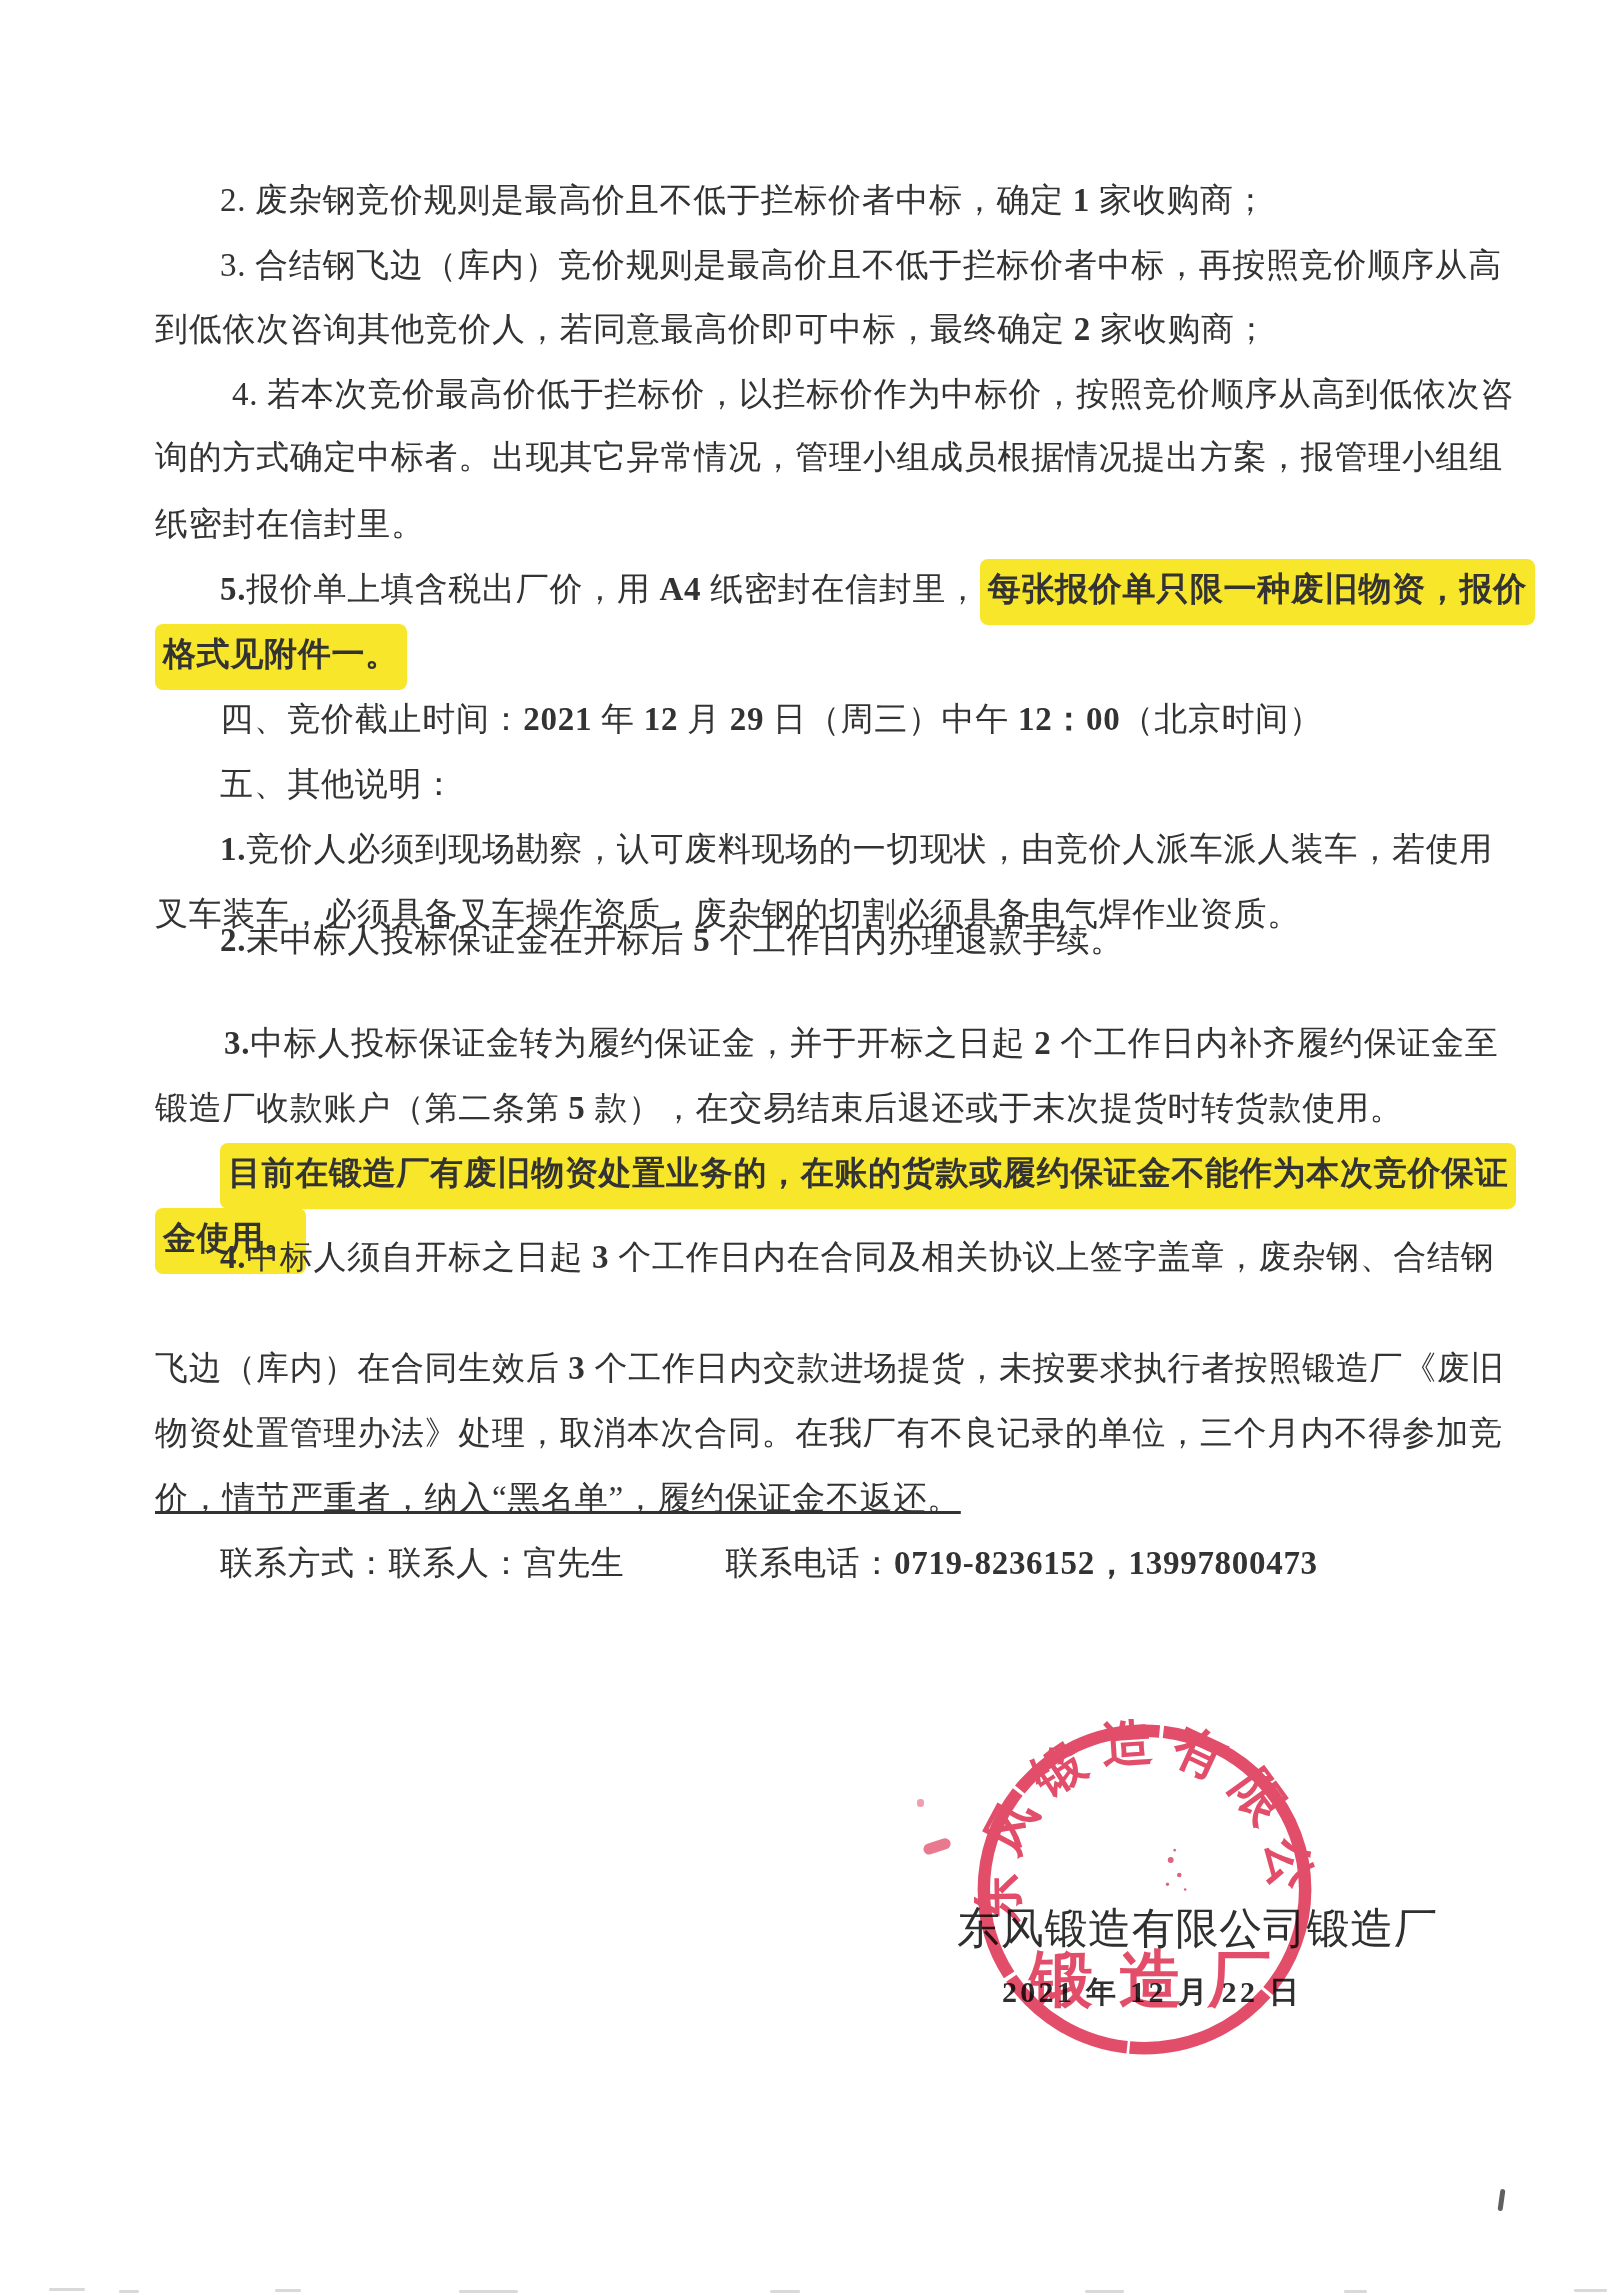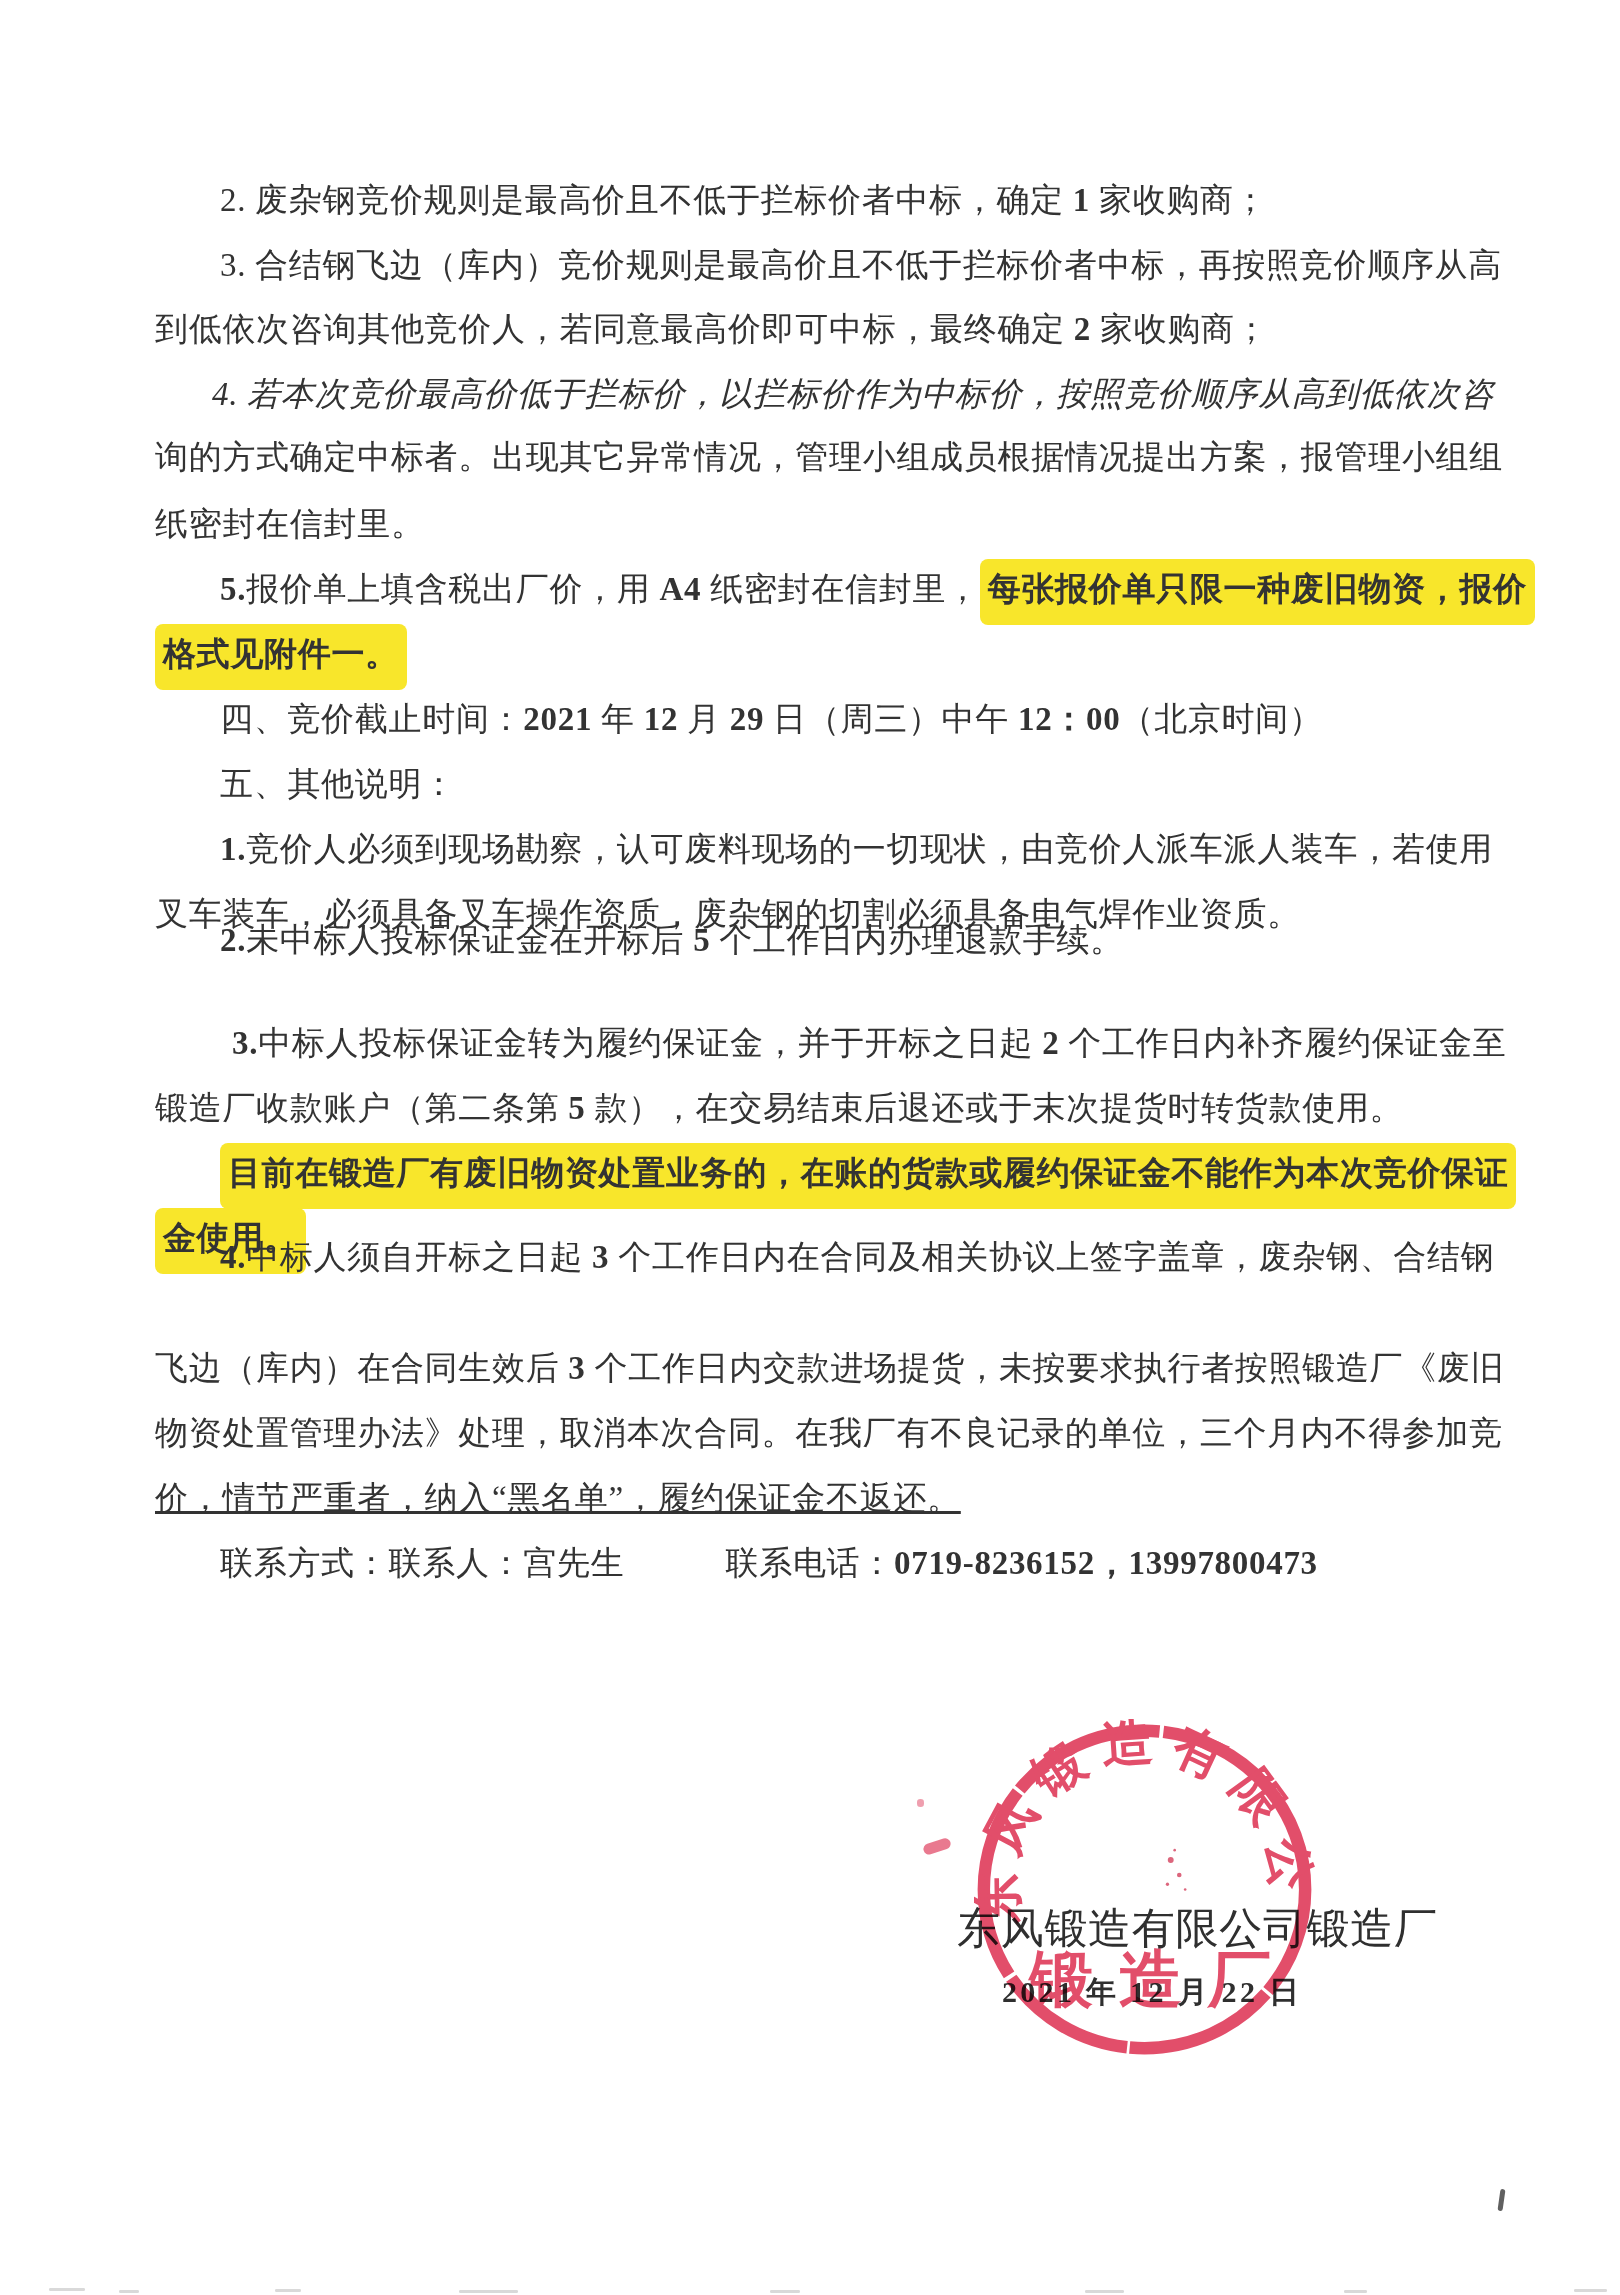--- a/index.html
+++ b/index.html
@@ -82,31 +82,31 @@
 </style>
 </head>
 <body>
 
 <div class="page">
 
   <div id="doc-body">
       <div class="line" style="top: 180px; left: 220px;"><span class="">2. 废杂钢竞价规则是最高价且不低于拦标价者中标，确定 </span><span class="b">1</span><span class=""> 家收购商；</span></div>
       <div class="line" style="top: 245px; left: 220px;"><span class="">3. 合结钢飞边（库内）竞价规则是最高价且不低于拦标价者中标，再按照竞价顺序从高</span></div>
       <div class="line" style="top: 309px; left: 155px;"><span class="">到低依次咨询其他竞价人，若同意最高价即可中标，最终确定 </span><span class="b">2</span><span class=""> 家收购商；</span></div>
-      <div class="line" style="top: 374px; left: 212px; font-style: italic;"><span class="">4. 若本次竞价最高价低于拦标价，以拦标价作为中标价，按照竞价顺序从高到低依次咨</span></div>
+      <div class="line" style="top: 374px; left: 232px;"><span class="">4. 若本次竞价最高价低于拦标价，以拦标价作为中标价，按照竞价顺序从高到低依次咨</span></div>
       <div class="line" style="top: 439px; left: 155px; font-family: Liberation Mono, monospace;"><span class="">询的方式确定中标者。出现其它异常情况，管理小组成员根据情况提出方案，报管理小组组</span></div>
       <div class="line" style="top: 504px; left: 155px;"><span class="">纸密封在信封里。</span></div>
       <div class="line" style="top: 569px; left: 220px;"><span class="b">5.</span><span class="">报价单上填含税出厂价，用 </span><span class="b">A4</span><span class=""> 纸密封在信封里，</span><span class="hl b">每张报价单只限一种废旧物资，报价</span></div>
       <div class="line" style="top: 634px; left: 155px;"><span class="hl b">格式见附件一。</span></div>
       <div class="line" style="top: 699px; left: 220px;"><span class="">四、竞价截止时间：</span><span class="b">2021</span><span class=""> 年 </span><span class="b">12</span><span class=""> 月 </span><span class="b">29</span><span class=""> 日（周三）中午 </span><span class="b">12：00</span><span class="">（北京时间）</span></div>
       <div class="line" style="top: 764px; left: 220px;"><span class="">五、其他说明：</span></div>
       <div class="line" style="top: 829px; left: 220px;"><span class="b">1.</span><span class="">竞价人必须到现场勘察，认可废料现场的一切现状，由竞价人派车派人装车，若使用</span></div>
       <div class="line" style="top: 894px; left: 155px;"><span class="">叉车装车，必须具备叉车操作资质，废杂钢的切割必须具备电气焊作业资质。</span></div>
       <div class="line" style="top: 920px; left: 220px;"><span class="b">2.</span><span class="">未中标人投标保证金在开标后 </span><span class="b">5</span><span class=""> 个工作日内办理退款手续。</span></div>
-      <div class="line" style="top: 1023px; left: 232px; text-align: center;"><span class="b">3.</span><span class="">中标人投标保证金转为履约保证金，并于开标之日起 </span><span class="b">2</span><span class=""> 个工作日内补齐履约保证金至</span></div>
+      <div class="line" style="top: 1023px; left: 224px; text-align: center;"><span class="b">3.</span><span class="">中标人投标保证金转为履约保证金，并于开标之日起 </span><span class="b">2</span><span class=""> 个工作日内补齐履约保证金至</span></div>
       <div class="line" style="top: 1088px; left: 155px;"><span class="">锻造厂收款账户（第二条第 </span><span class="b">5</span><span class=""> 款），在交易结束后退还或于末次提货时转货款使用。</span></div>
       <div class="line" style="top: 1153px; left: 220px;"><span class="hl b">目前在锻造厂有废旧物资处置业务的，在账的货款或履约保证金不能作为本次竞价保证</span></div>
       <div class="line" style="top: 1218px; left: 155px;"><span class="hl b">金使用。</span></div>
       <div class="line" style="top: 1237px; left: 220px;"><span class="b">4.</span><span class="">中标人须自开标之日起 </span><span class="b">3</span><span class=""> 个工作日内在合同及相关协议上签字盖章，废杂钢、合结钢</span></div>
       <div class="line" style="top: 1348px; left: 155px;"><span class="">飞边（库内）在合同生效后 </span><span class="b">3</span><span class=""> 个工作日内交款进场提货，未按要求执行者按照锻造厂《废旧</span></div>
       <div class="line" style="top: 1413px; left: 155px;"><span class="">物资处置管理办法》处理，取消本次合同。在我厂有不良记录的单位，三个月内不得参加竞</span></div>
       <div class="line" style="top: 1478px; left: 155px; text-decoration: underline;"><span class="">价，情节严重者，纳入“黑名单”，履约保证金不返还。</span></div>
       <div class="line" style="top: 1543px; left: 220px;"><span class="">联系方式：联系人：宫先生　　　联系电话：</span><span class="b">0719-8236152，13997800473</span></div>
     </div>
 

